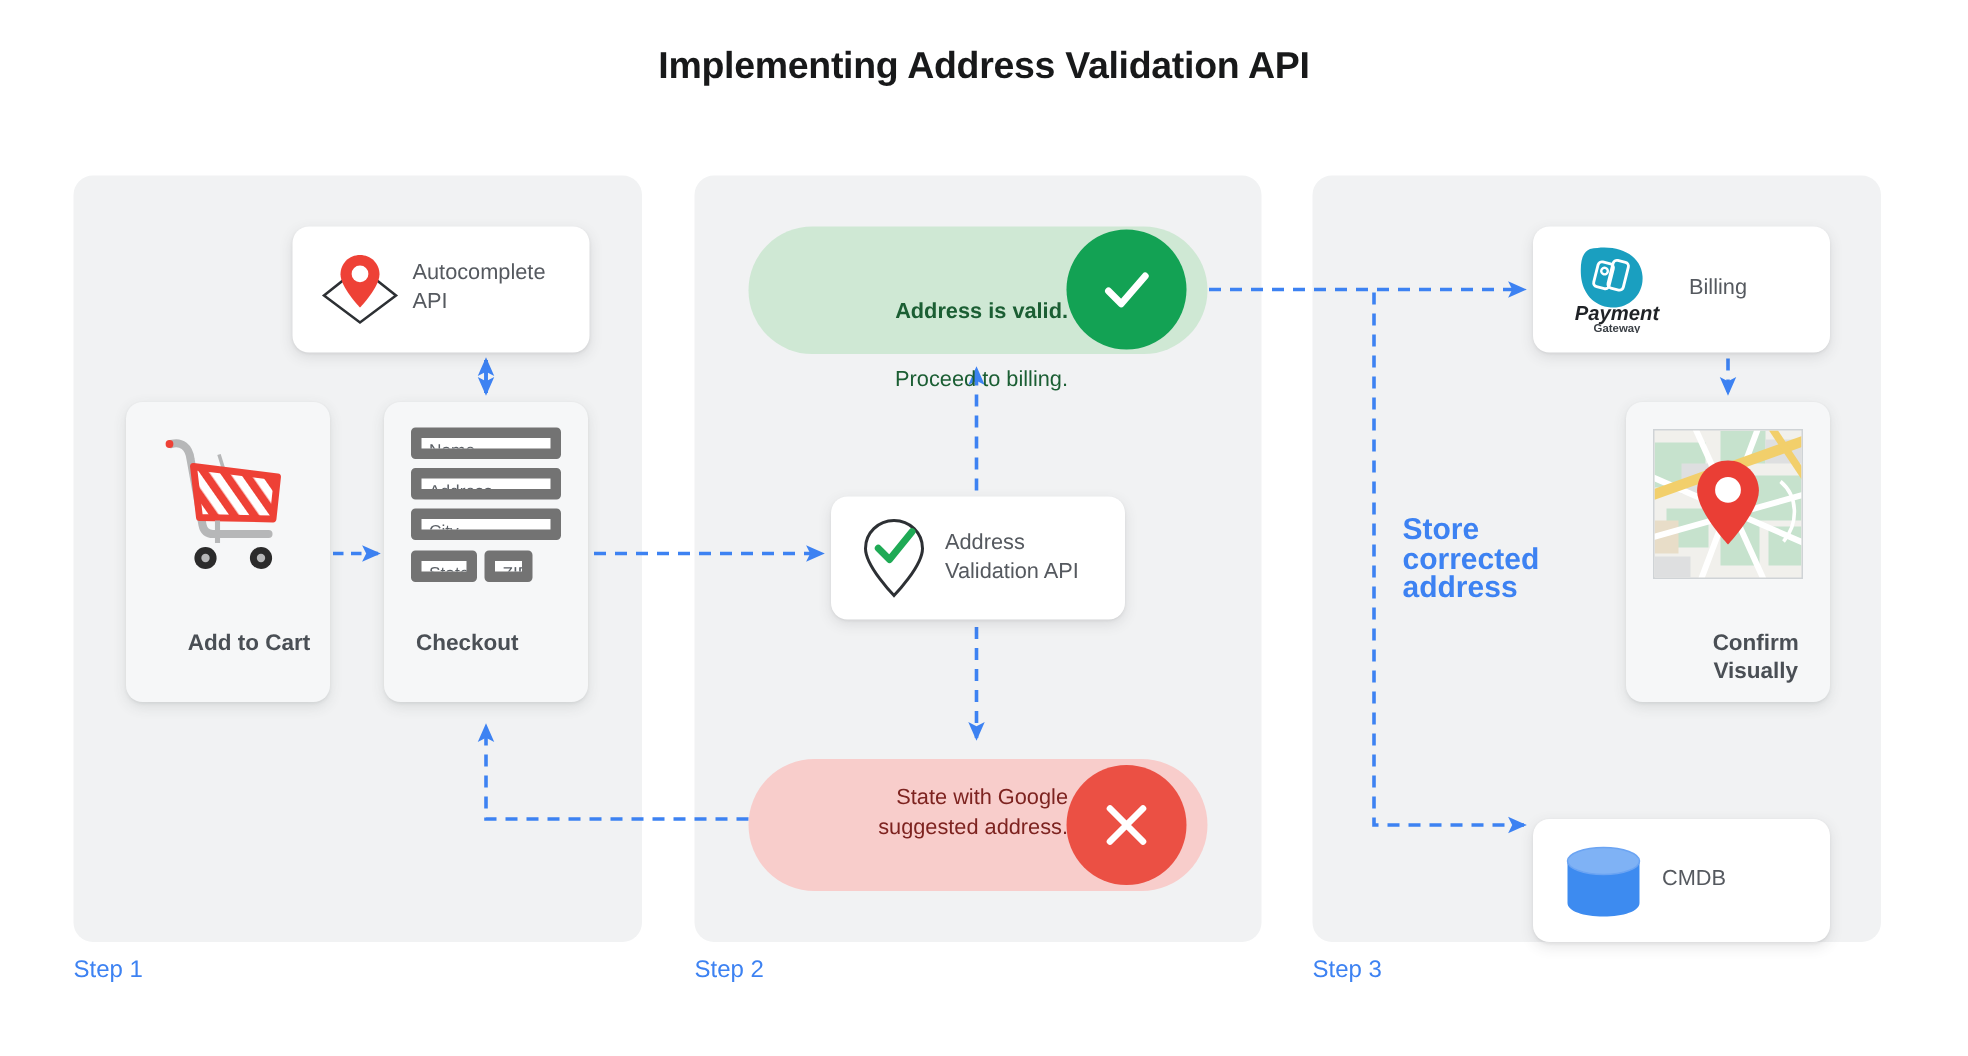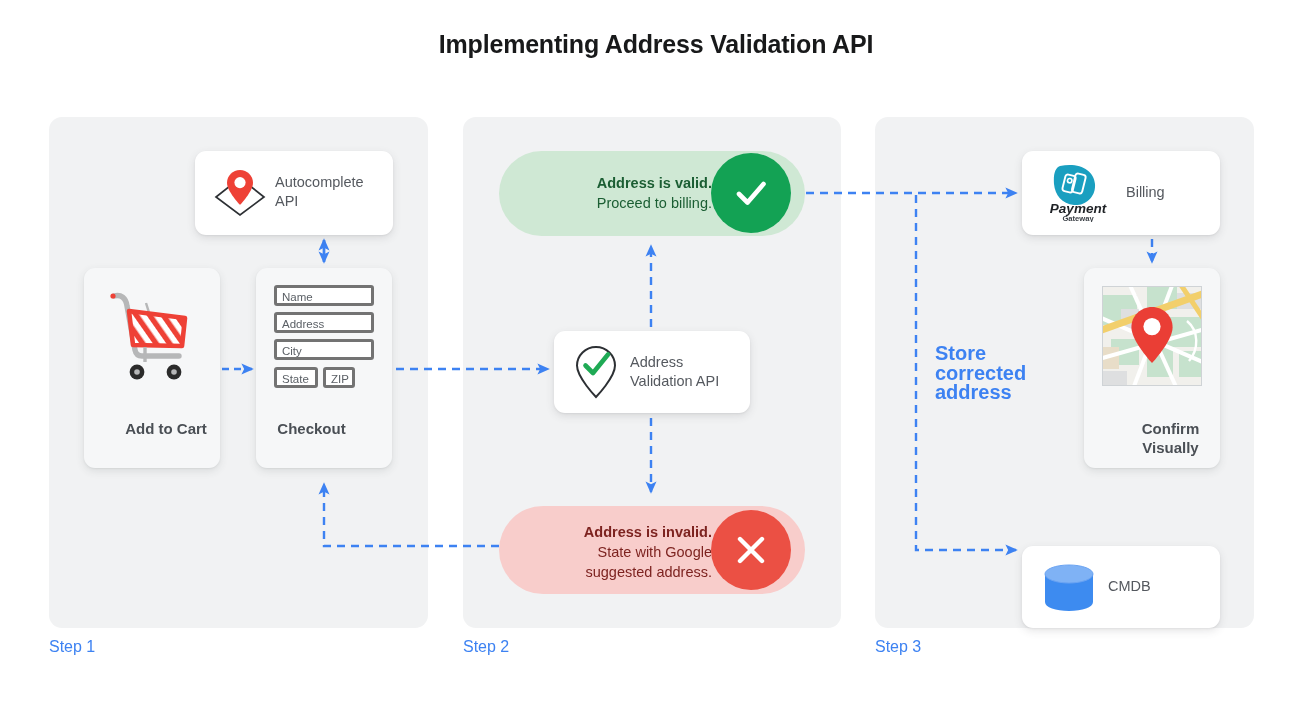--- a/index.html
+++ b/index.html
@@ -68,21 +68,21 @@
   
   #card-cart { left: 84px; top: 268px; width: 136px; height: 200px; }
   #cart-icon { position: absolute; left: 18px; top: 22px; width: 100px; height: 96px; }
   #cart-caption { top: 419px; }
 
   
   #card-checkout { left: 256px; top: 268px; width: 136px; height: 200px; }
   .fld {
     position: absolute;
     background: #ffffff;
-    border: 3px solid #737373;
+    border: 7px solid #737373;
     border-radius: 3px;
     font-size: 11.5px;
     color: #5b6066;
     padding-left: 5px;
     line-height: 19px;
     height: 21px;
     white-space: nowrap;
     overflow: hidden;
   }
   #fld-name    { left: 18px; top: 17px;  width: 100px; }
@@ -97,21 +97,21 @@
   #pill-valid   { left: 499px; top: 151px; width: 306px; height: 85px; background: #cfe8d4; }
   #pill-invalid { left: 499px; top: 506px; width: 306px; height: 88px; background: #f8cdcb; }
   .pill-text {
     position: absolute; text-align: right;
     line-height: 20px;
   }
   #valid-text   { left: 18px; top: 22px; width: 195px; }
   #invalid-text { left: 16px; top: 16px; width: 197px; }
   .pill-strong { font-size: 14.5px; font-weight: bold; }
   .pill-sub { font-size: 14.5px; }
-  #pill-valid .pill-strong, #pill-valid .pill-sub { color: #1b5e33; }
+  #pill-valid .pill-strong, #pill-valid .pill-sub { color: #1b5e33; margin-top: 25px; }
   #pill-invalid .pill-strong, #pill-invalid .pill-sub { color: #7d2320; }
 
   .badge {
     position: absolute; width: 80px; height: 80px; border-radius: 50%;
     display: flex; align-items: center; justify-content: center;
   }
   #badge-valid   { left: 711px; top: 153px; background: #13a254; }
   #badge-invalid { left: 711px; top: 510px; background: #eb5044; }
 
   
@@ -249,21 +249,20 @@
       <path d="M 13.5 21.5 L 21 29 L 36 10.5" fill="none" stroke="#1faa55" stroke-width="4.6" stroke-linecap="round" stroke-linejoin="round"></path>
     </svg>
     <div class="card-text" id="av-text">
       <div>Address</div>
       <div>Validation API</div>
     </div>
   </div>
 
   <div class="pill" id="pill-invalid">
     <div class="pill-text" id="invalid-text">
-      <div class="pill-strong">Address is invalid.</div>
       <div class="pill-sub">State with Google</div>
       <div class="pill-sub">suggested address.</div>
     </div>
   </div>
   <div class="badge" id="badge-invalid">
     <svg width="40" height="40" viewBox="0 0 40 40">
       <path d="M 9 9 L 31 31 M 31 9 L 9 31" fill="none" stroke="#ffffff" stroke-width="4.4" stroke-linecap="round"></path>
     </svg>
   </div>
 

